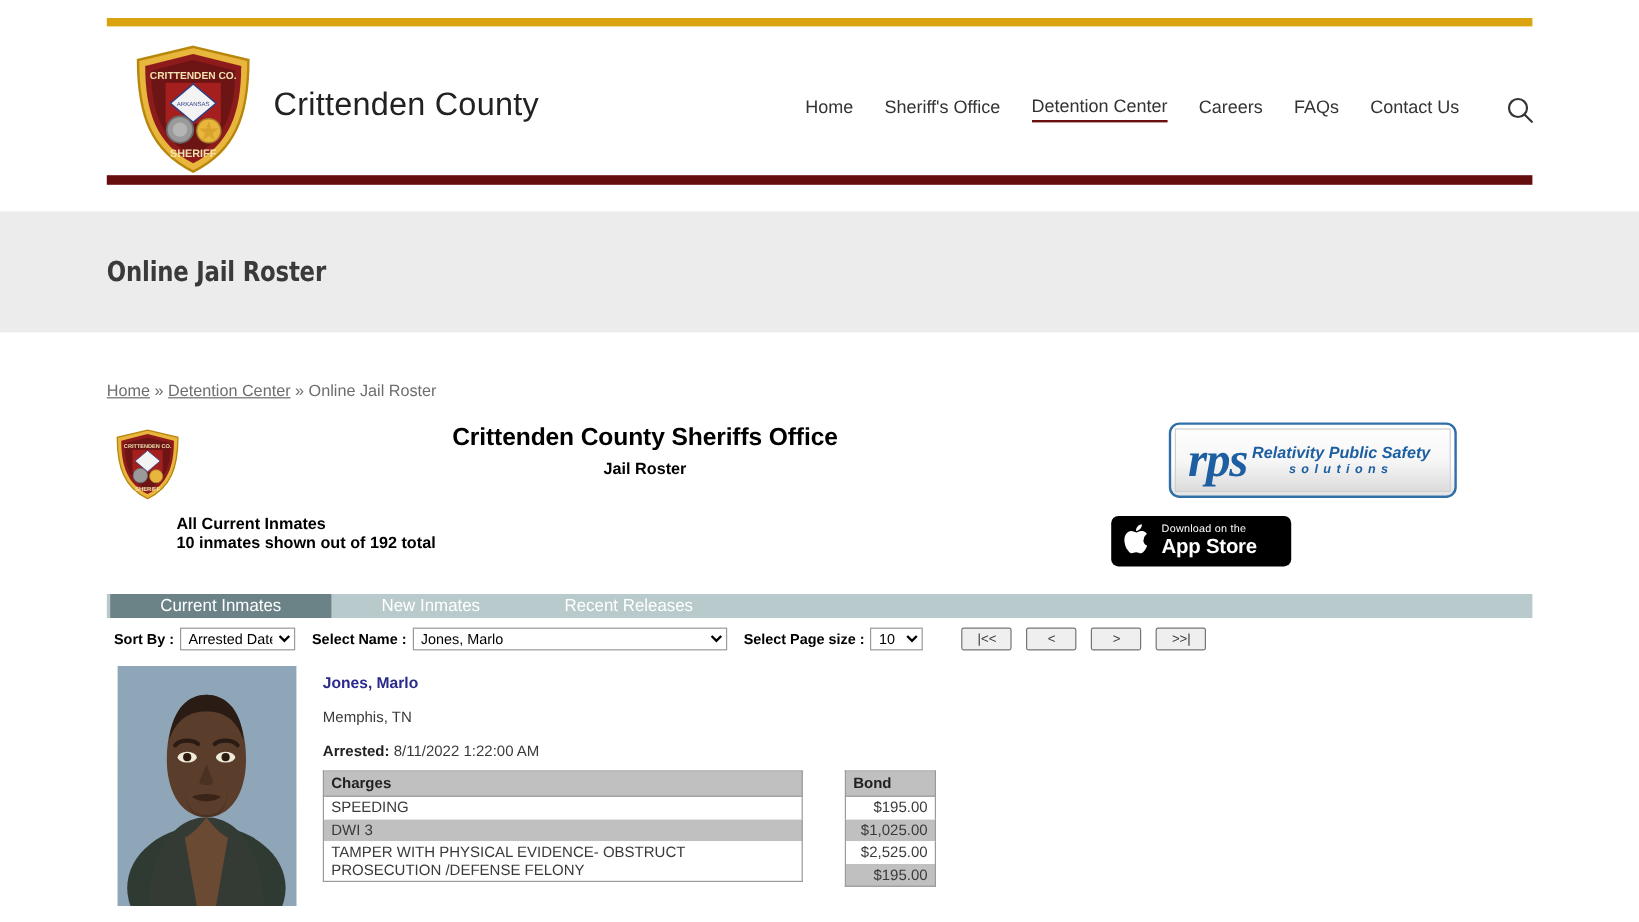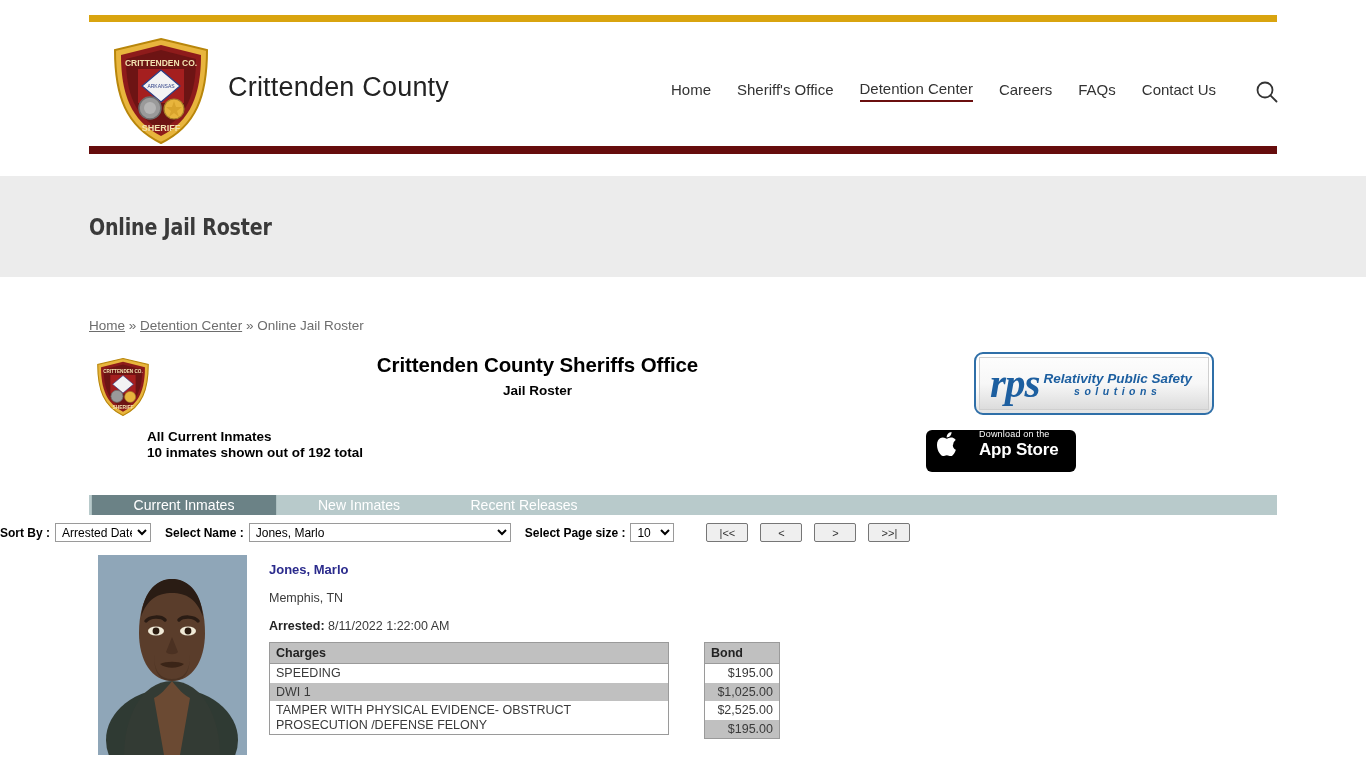--- a/index.html
+++ b/index.html
@@ -207,21 +207,22 @@
     left: 926px;
     top: 83px;
     display: flex;
     gap: 16px;
   }
   .store-badge {
     height: 42px;
     border-radius: 6px;
     background: #000000;
     display: flex;
-    gap: 19px;
+    align-items: center;
+    gap: 8px;
     padding: 0 12px 0 10px;
     color: #ffffff;
   }
   .store-badge .sb-l1 { font-size: 9px; line-height: 1.1; letter-spacing: .2px; }
   .store-badge .sb-l2 { font-size: 17px; line-height: 1.15; font-weight: bold; letter-spacing: -.2px; }
   .apple-badge { width: 150px; }
   .google-badge { width: 158px; }
 
   
   .tabbar {
@@ -244,20 +245,21 @@
     white-space: nowrap;
     transform: scaleX(.97);
   }
   .tab.active { background: #6b8286; }
   .tab-current { width: 190px; }
   .tab-new { width: 160px; }
   .tab-recent { width: 170px; }
 
   
   .controls {
+    margin-left: 95px;
     margin-top: 8px;
     display: flex;
     align-items: center;
     font-size: 12px;
     font-weight: bold;
     color: #000000;
     gap: 0;
   }
   .ctl-label { margin-right: 5px; white-space: nowrap; }
   .ctl-gap { width: 14px; }
@@ -547,21 +549,21 @@
         <thead>
           <tr>
             <th>Charges</th>
           </tr>
         </thead>
         <tbody>
           <tr class="plain">
             <td>SPEEDING</td>
           </tr>
           <tr class="alt">
-            <td>DWI 1</td>
+            <td>DWI 3</td>
           </tr>
           <tr class="plain">
             <td>TAMPER WITH PHYSICAL EVIDENCE- OBSTRUCT PROSECUTION /DEFENSE FELONY</td>
           </tr>
         </tbody>
       </table>
 
       <table class="bond-table">
         <thead>
           <tr>

